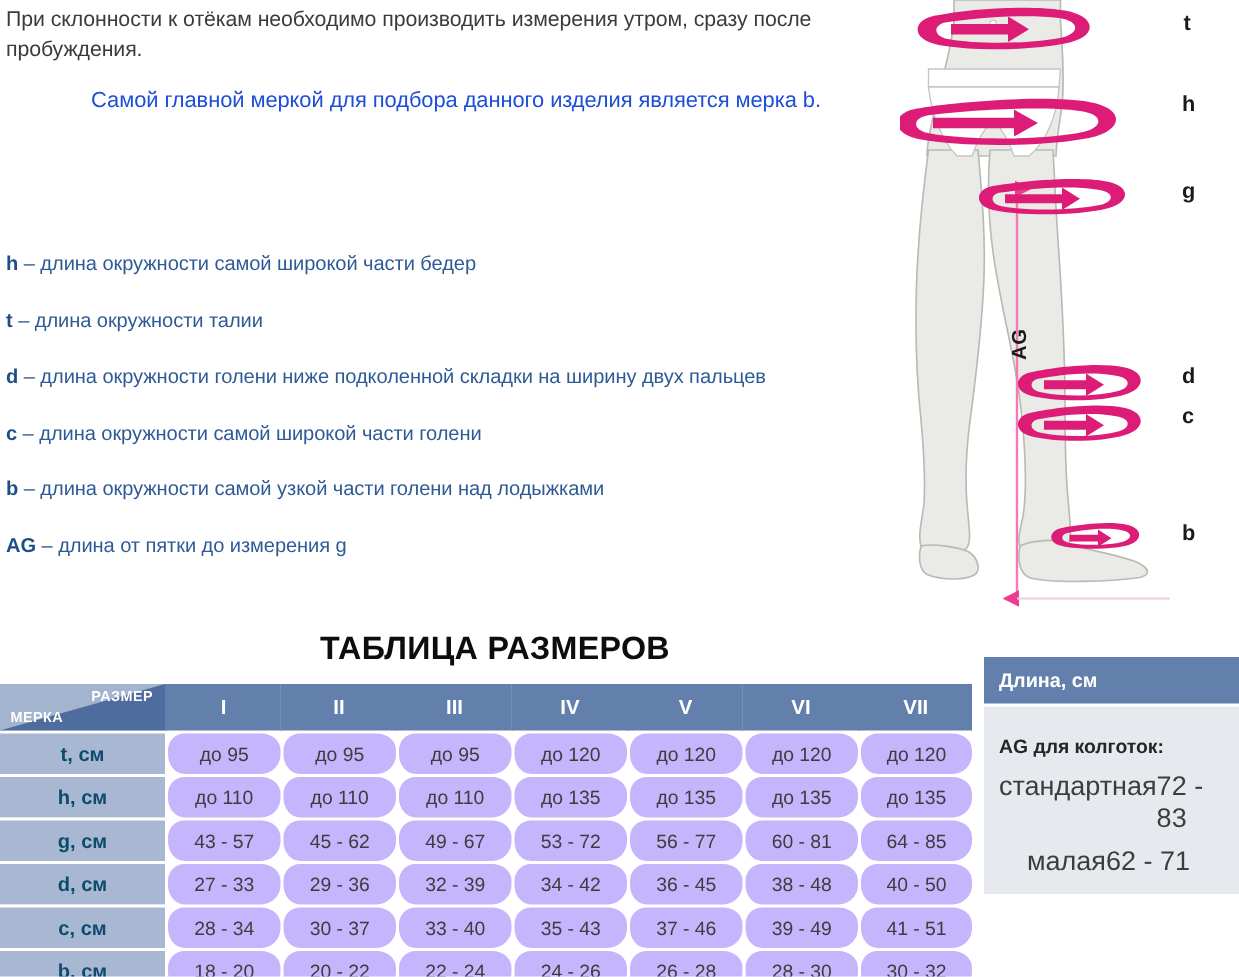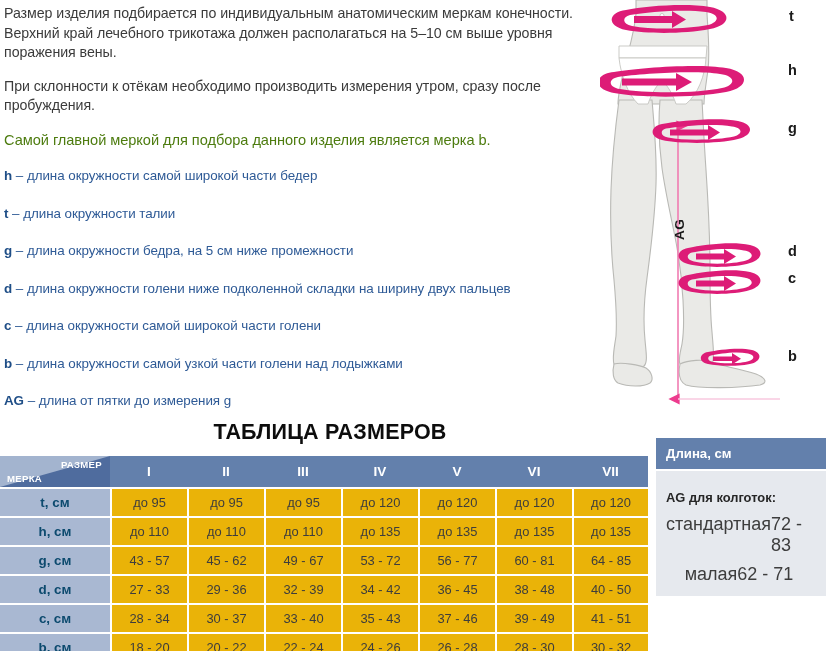--- a/index.html
+++ b/index.html
@@ -34,23 +34,24 @@
     font-size: 14.2px;
     line-height: 19.5px;
     color: #3b3b3b;
     margin: 0 0 14px 0;
     letter-spacing: -0.05px;
   }
 
   .highlight-line {
     font-size: 14.6px;
     line-height: 20px;
-    color: #4d7c0f;
+    color: #1d4ed8;
     margin: 14px 0 0 0;
     letter-spacing: -0.05px;
+    text-align: center;
   }
 
   #measure-list {
     position: absolute;
     left: 4px;
     top: 168px;
     width: 610px;
   }
   .measure-row {
     font-size: 13.4px;
@@ -178,27 +179,28 @@
     background: #A9B8D2;
     color: #0c4a6e;
     font-size: 13.4px;
     font-weight: bold;
     text-align: center;
     vertical-align: middle;
     border-top: 2px solid #ffffff;
   }
   .data-cell {
     height: 27px;
-    background: #eab308;
+    background: #c4b5fd;
     color: #3d3d3d;
     font-size: 12.9px;
     text-align: center;
     vertical-align: middle;
     border-top: 2px solid #ffffff;
     border-left: 2px solid #ffffff;
+    border-radius: 13px;
   }
 
   
   #length-panel {
     position: absolute;
     left: 656px;
     top: 438px;
     width: 170px;
   }
   #length-head {
@@ -231,40 +233,34 @@
     padding: 4px 14px 4px 10px;
   }
   .len-val { color: #3d3d3d; }
 </style>
 </head>
 <body>
 
 <div id="top-section">
 
   <div id="text-column">
-    <p class="para">Размер изделия подбирается по индивидуальным анатомическим меркам конечности. Верхний край лечебного трикотажа должен располагаться на 5–10 см выше уровня поражения вены.</p>
     <p class="para">При склонности к отёкам необходимо производить измерения утром, сразу после пробуждения.</p>
     <p class="highlight-line">Самой главной меркой для подбора данного изделия является мерка b.</p>
   </div>
 
   <div id="measure-list">
     <div class="measure-row">
       <span class="measure-key">h</span>
       <span class="measure-dash">–</span>
       <span class="measure-text">длина окружности самой широкой части бедер</span>
     </div>
     <div class="measure-row">
       <span class="measure-key">t</span>
       <span class="measure-dash">–</span>
       <span class="measure-text">длина окружности талии</span>
-    </div>
-    <div class="measure-row">
-      <span class="measure-key">g</span>
-      <span class="measure-dash">–</span>
-      <span class="measure-text">длина окружности бедра, на 5 см ниже промежности</span>
     </div>
     <div class="measure-row">
       <span class="measure-key">d</span>
       <span class="measure-dash">–</span>
       <span class="measure-text">длина окружности голени ниже подколенной складки на ширину двух пальцев</span>
     </div>
     <div class="measure-row">
       <span class="measure-key">c</span>
       <span class="measure-dash">–</span>
       <span class="measure-text">длина окружности самой широкой части голени</span>

